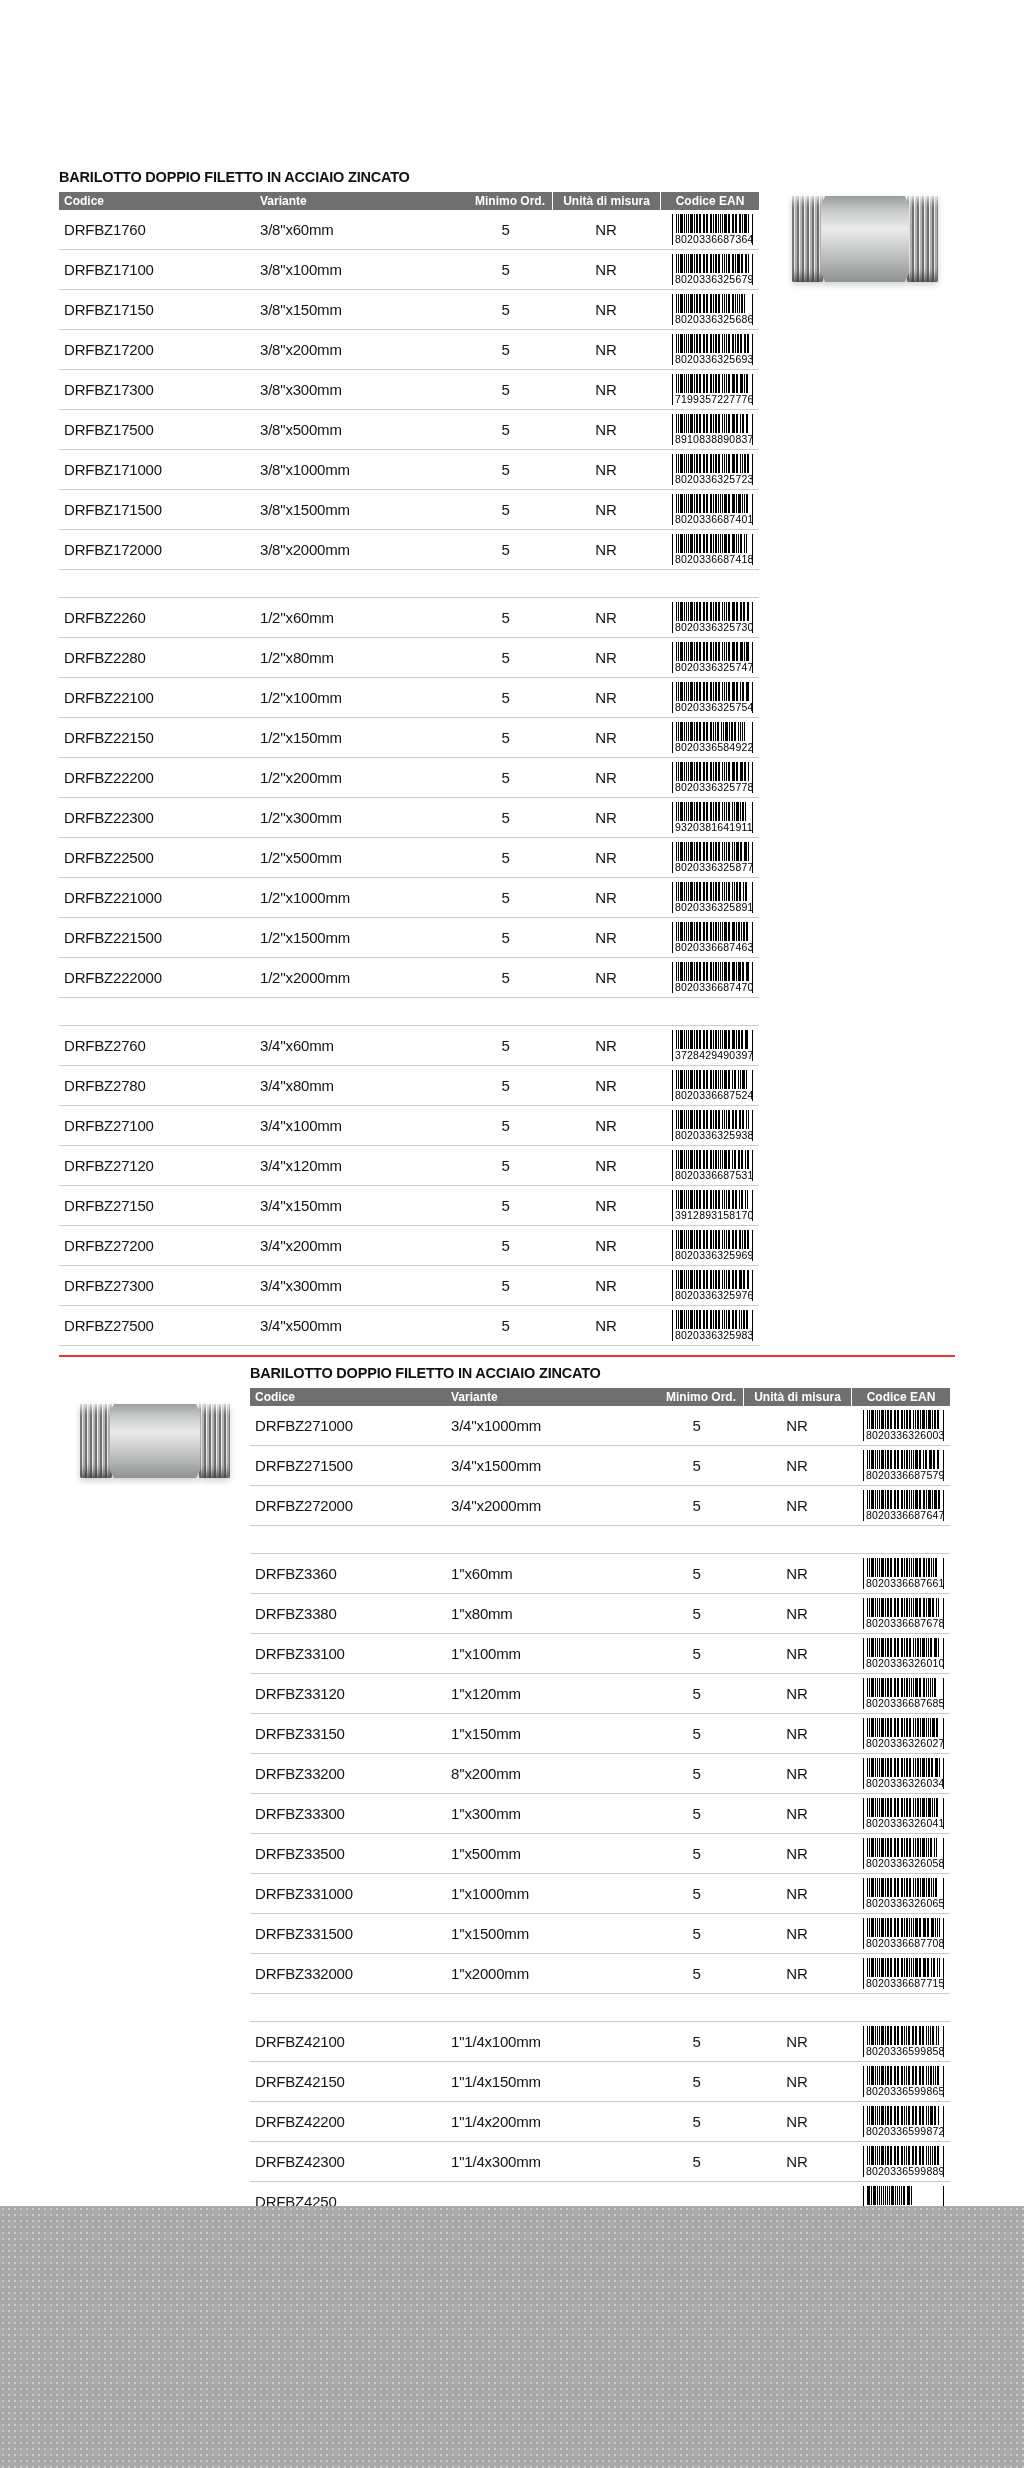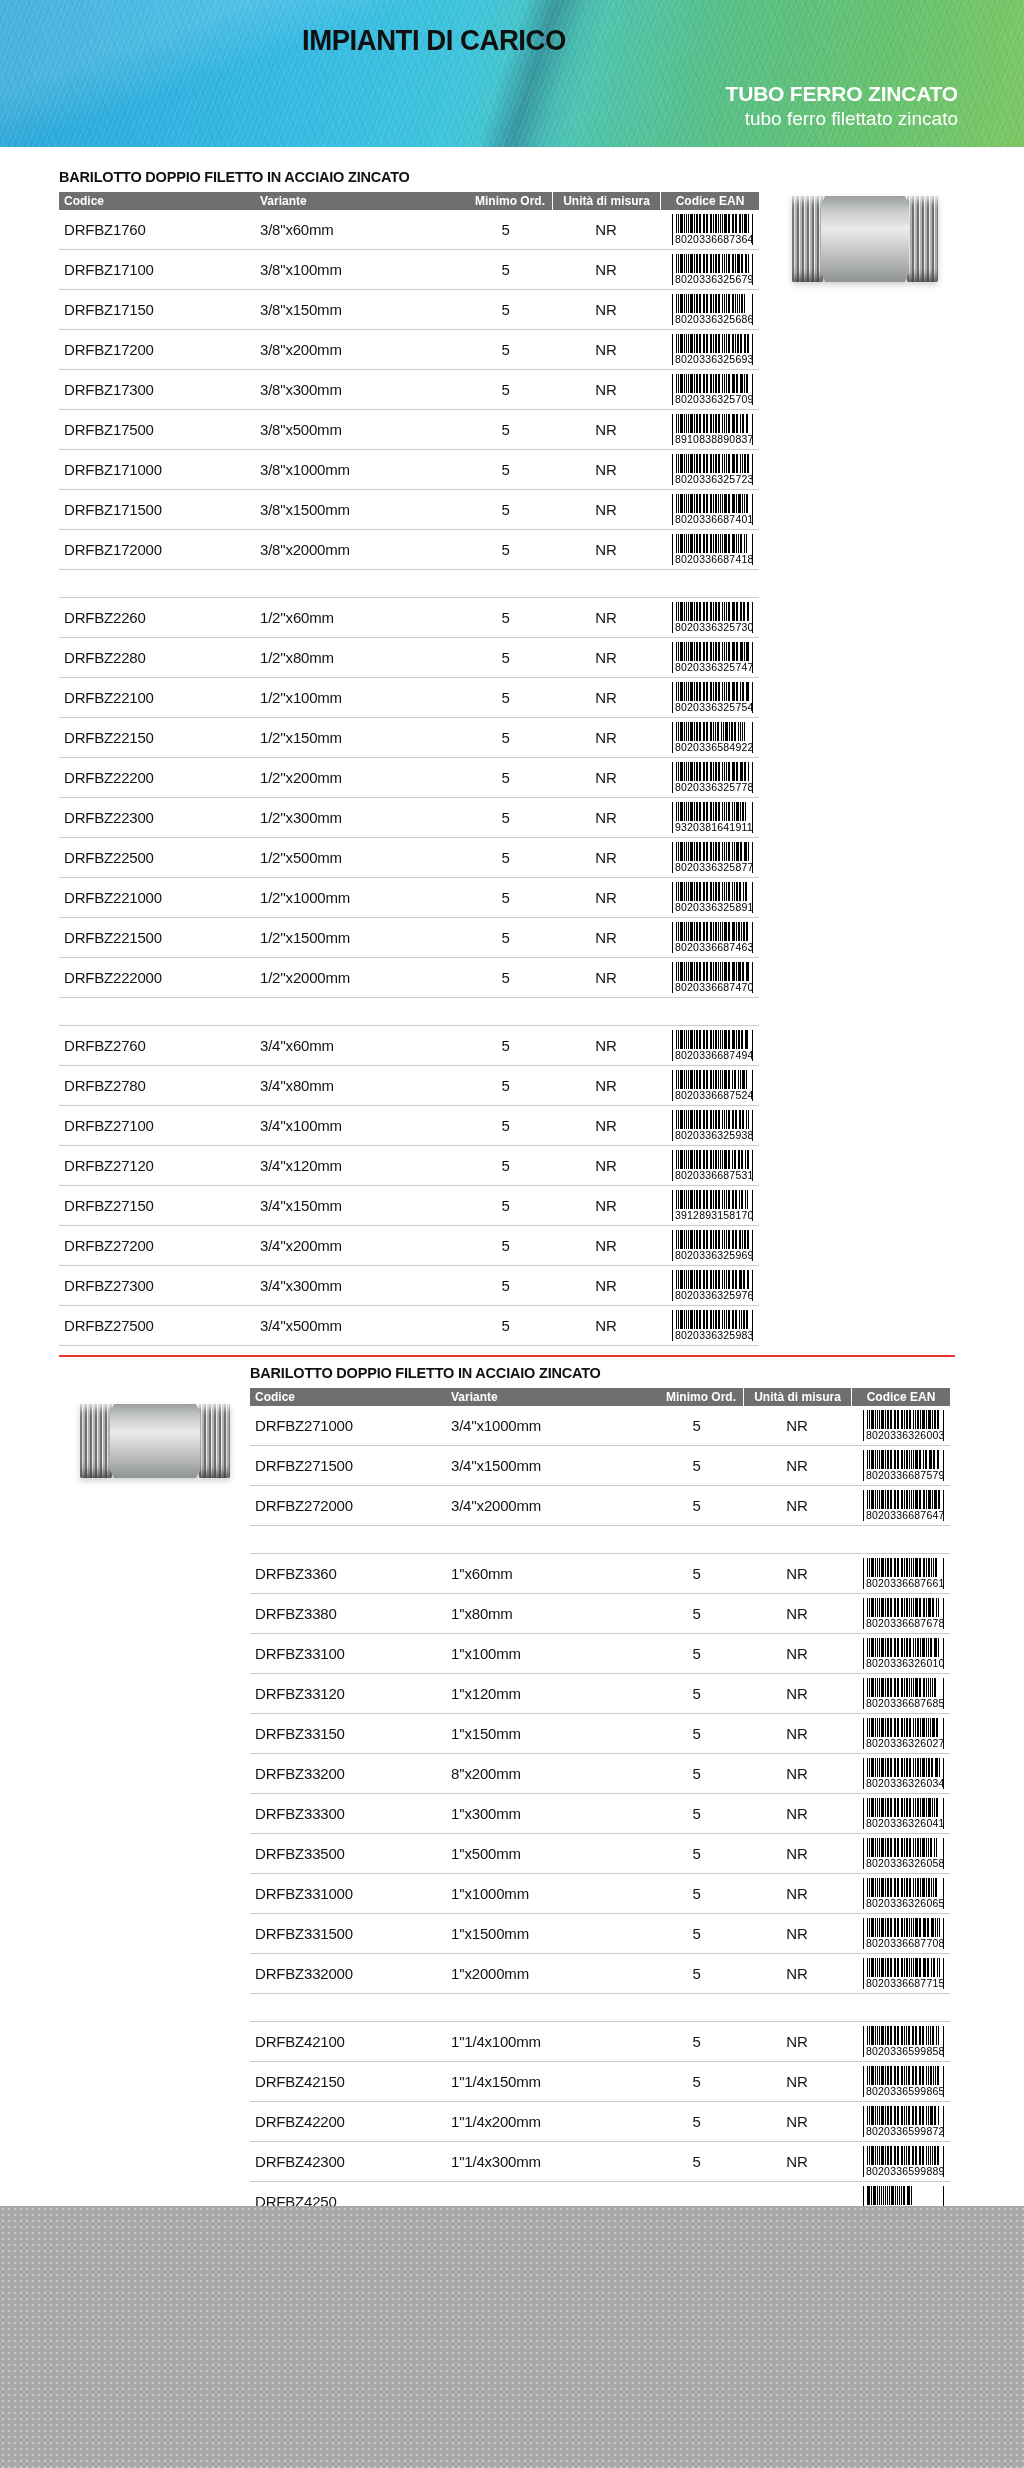--- a/index.html
+++ b/index.html
@@ -68,26 +68,20 @@
   .grayarea{position:absolute;left:0;top:2206px;width:1024px;height:262px;z-index:5;
     background-color:#a8a8a8;
     background-image:radial-gradient(rgba(255,255,255,.38) 1px,transparent 1.3px);
     background-size:6px 6px;}
 </style>
 </head>
 <body>
 
 <div class="page">
 
-  <header class="banner">
-    <div class="mesh"></div>
-    <h1 class="title">IMPIANTI DI CARICO</h1>
-    <div class="cat">TUBO FERRO ZINCATO</div>
-    <div class="subcat">tubo ferro filettato zincato</div>
-  </header>
 
   <div class="pipe pipe1">
     <div class="thr"></div>
     <div class="bod"></div>
     <div class="thr"></div>
   </div>
 
   <section class="tbl t1">
     <h2 class="tbl-title">BARILOTTO DOPPIO FILETTO IN ACCIAIO ZINCATO</h2>
     <div class="thead">
@@ -148,21 +142,21 @@
         </div>
         <div class="row">
           <span class="cc">DRFBZ17300</span>
           <span class="cv">3/8"x300mm</span>
           <span class="cm">5</span>
           <span class="cu">NR</span>
           <div class="barcode">
             <i class="guard gl"></i>
             <i class="guard gr"></i>
             <div class="bars"><span class="bar" style="width: 1px;"></span><span class="gapx" style="width: 1px;"></span><span class="bar" style="width: 1px;"></span><span class="gapx" style="width: 1px;"></span><span class="bar" style="width: 3px;"></span><span class="gapx" style="width: 1px;"></span><span class="bar" style="width: 1px;"></span><span class="gapx" style="width: 1px;"></span><span class="bar" style="width: 1px;"></span><span class="gapx" style="width: 1px;"></span><span class="bar" style="width: 1px;"></span><span class="gapx" style="width: 1px;"></span><span class="bar" style="width: 3px;"></span><span class="gapx" style="width: 1px;"></span><span class="bar" style="width: 1px;"></span><span class="gapx" style="width: 1px;"></span><span class="bar" style="width: 2px;"></span><span class="gapx" style="width: 1px;"></span><span class="bar" style="width: 2px;"></span><span class="gapx" style="width: 2px;"></span><span class="bar" style="width: 2px;"></span><span class="gapx" style="width: 1px;"></span><span class="bar" style="width: 2px;"></span><span class="gapx" style="width: 2px;"></span><span class="bar" style="width: 2px;"></span><span class="gapx" style="width: 1px;"></span><span class="bar" style="width: 1px;"></span><span class="gapx" style="width: 1px;"></span><span class="bar" style="width: 2px;"></span><span class="gapx" style="width: 1px;"></span><span class="bar" style="width: 2px;"></span><span class="gapx" style="width: 2px;"></span><span class="bar" style="width: 1px;"></span><span class="gapx" style="width: 1px;"></span><span class="bar" style="width: 1px;"></span><span class="gapx" style="width: 1px;"></span><span class="bar" style="width: 1px;"></span><span class="gapx" style="width: 1px;"></span><span class="bar" style="width: 2px;"></span><span class="gapx" style="width: 2px;"></span><span class="bar" style="width: 3px;"></span><span class="gapx" style="width: 1px;"></span><span class="bar" style="width: 2px;"></span><span class="gapx" style="width: 2px;"></span><span class="bar" style="width: 3px;"></span><span class="gapx" style="width: 1px;"></span><span class="bar" style="width: 1px;"></span><span class="gapx" style="width: 1px;"></span><span class="bar" style="width: 2px;"></span><span class="gapx" style="width: 1px;"></span></div>
-            <div class="bnum">8020336325709</div>
+            <div class="bnum">7199357227776</div>
           </div>
         </div>
         <div class="row">
           <span class="cc">DRFBZ17500</span>
           <span class="cv">3/8"x500mm</span>
           <span class="cm">5</span>
           <span class="cu">NR</span>
           <div class="barcode">
             <i class="guard gl"></i>
             <i class="guard gr"></i>
@@ -330,21 +324,21 @@
         <div class="spacer"></div>
         <div class="row">
           <span class="cc">DRFBZ2760</span>
           <span class="cv">3/4''x60mm</span>
           <span class="cm">5</span>
           <span class="cu">NR</span>
           <div class="barcode">
             <i class="guard gl"></i>
             <i class="guard gr"></i>
             <div class="bars"><span class="bar" style="width: 1px;"></span><span class="gapx" style="width: 1px;"></span><span class="bar" style="width: 1px;"></span><span class="gapx" style="width: 1px;"></span><span class="bar" style="width: 3px;"></span><span class="gapx" style="width: 1px;"></span><span class="bar" style="width: 1px;"></span><span class="gapx" style="width: 1px;"></span><span class="bar" style="width: 1px;"></span><span class="gapx" style="width: 1px;"></span><span class="bar" style="width: 1px;"></span><span class="gapx" style="width: 1px;"></span><span class="bar" style="width: 3px;"></span><span class="gapx" style="width: 1px;"></span><span class="bar" style="width: 1px;"></span><span class="gapx" style="width: 1px;"></span><span class="bar" style="width: 2px;"></span><span class="gapx" style="width: 1px;"></span><span class="bar" style="width: 2px;"></span><span class="gapx" style="width: 2px;"></span><span class="bar" style="width: 2px;"></span><span class="gapx" style="width: 1px;"></span><span class="bar" style="width: 2px;"></span><span class="gapx" style="width: 2px;"></span><span class="bar" style="width: 2px;"></span><span class="gapx" style="width: 1px;"></span><span class="bar" style="width: 1px;"></span><span class="gapx" style="width: 1px;"></span><span class="bar" style="width: 2px;"></span><span class="gapx" style="width: 1px;"></span><span class="bar" style="width: 1px;"></span><span class="gapx" style="width: 1px;"></span><span class="bar" style="width: 1px;"></span><span class="gapx" style="width: 1px;"></span><span class="bar" style="width: 1px;"></span><span class="gapx" style="width: 1px;"></span><span class="bar" style="width: 3px;"></span><span class="gapx" style="width: 1px;"></span><span class="bar" style="width: 2px;"></span><span class="gapx" style="width: 2px;"></span><span class="bar" style="width: 3px;"></span><span class="gapx" style="width: 1px;"></span><span class="bar" style="width: 1px;"></span><span class="gapx" style="width: 1px;"></span><span class="bar" style="width: 2px;"></span><span class="gapx" style="width: 1px;"></span><span class="bar" style="width: 2px;"></span><span class="gapx" style="width: 2px;"></span><span class="bar" style="width: 3px;"></span><span class="gapx" style="width: 1px;"></span></div>
-            <div class="bnum">8020336687494</div>
+            <div class="bnum">3728429490397</div>
           </div>
         </div>
         <div class="row">
           <span class="cc">DRFBZ2780</span>
           <span class="cv">3/4''x80mm</span>
           <span class="cm">5</span>
           <span class="cu">NR</span>
           <div class="barcode">
             <i class="guard gl"></i>
             <i class="guard gr"></i>

